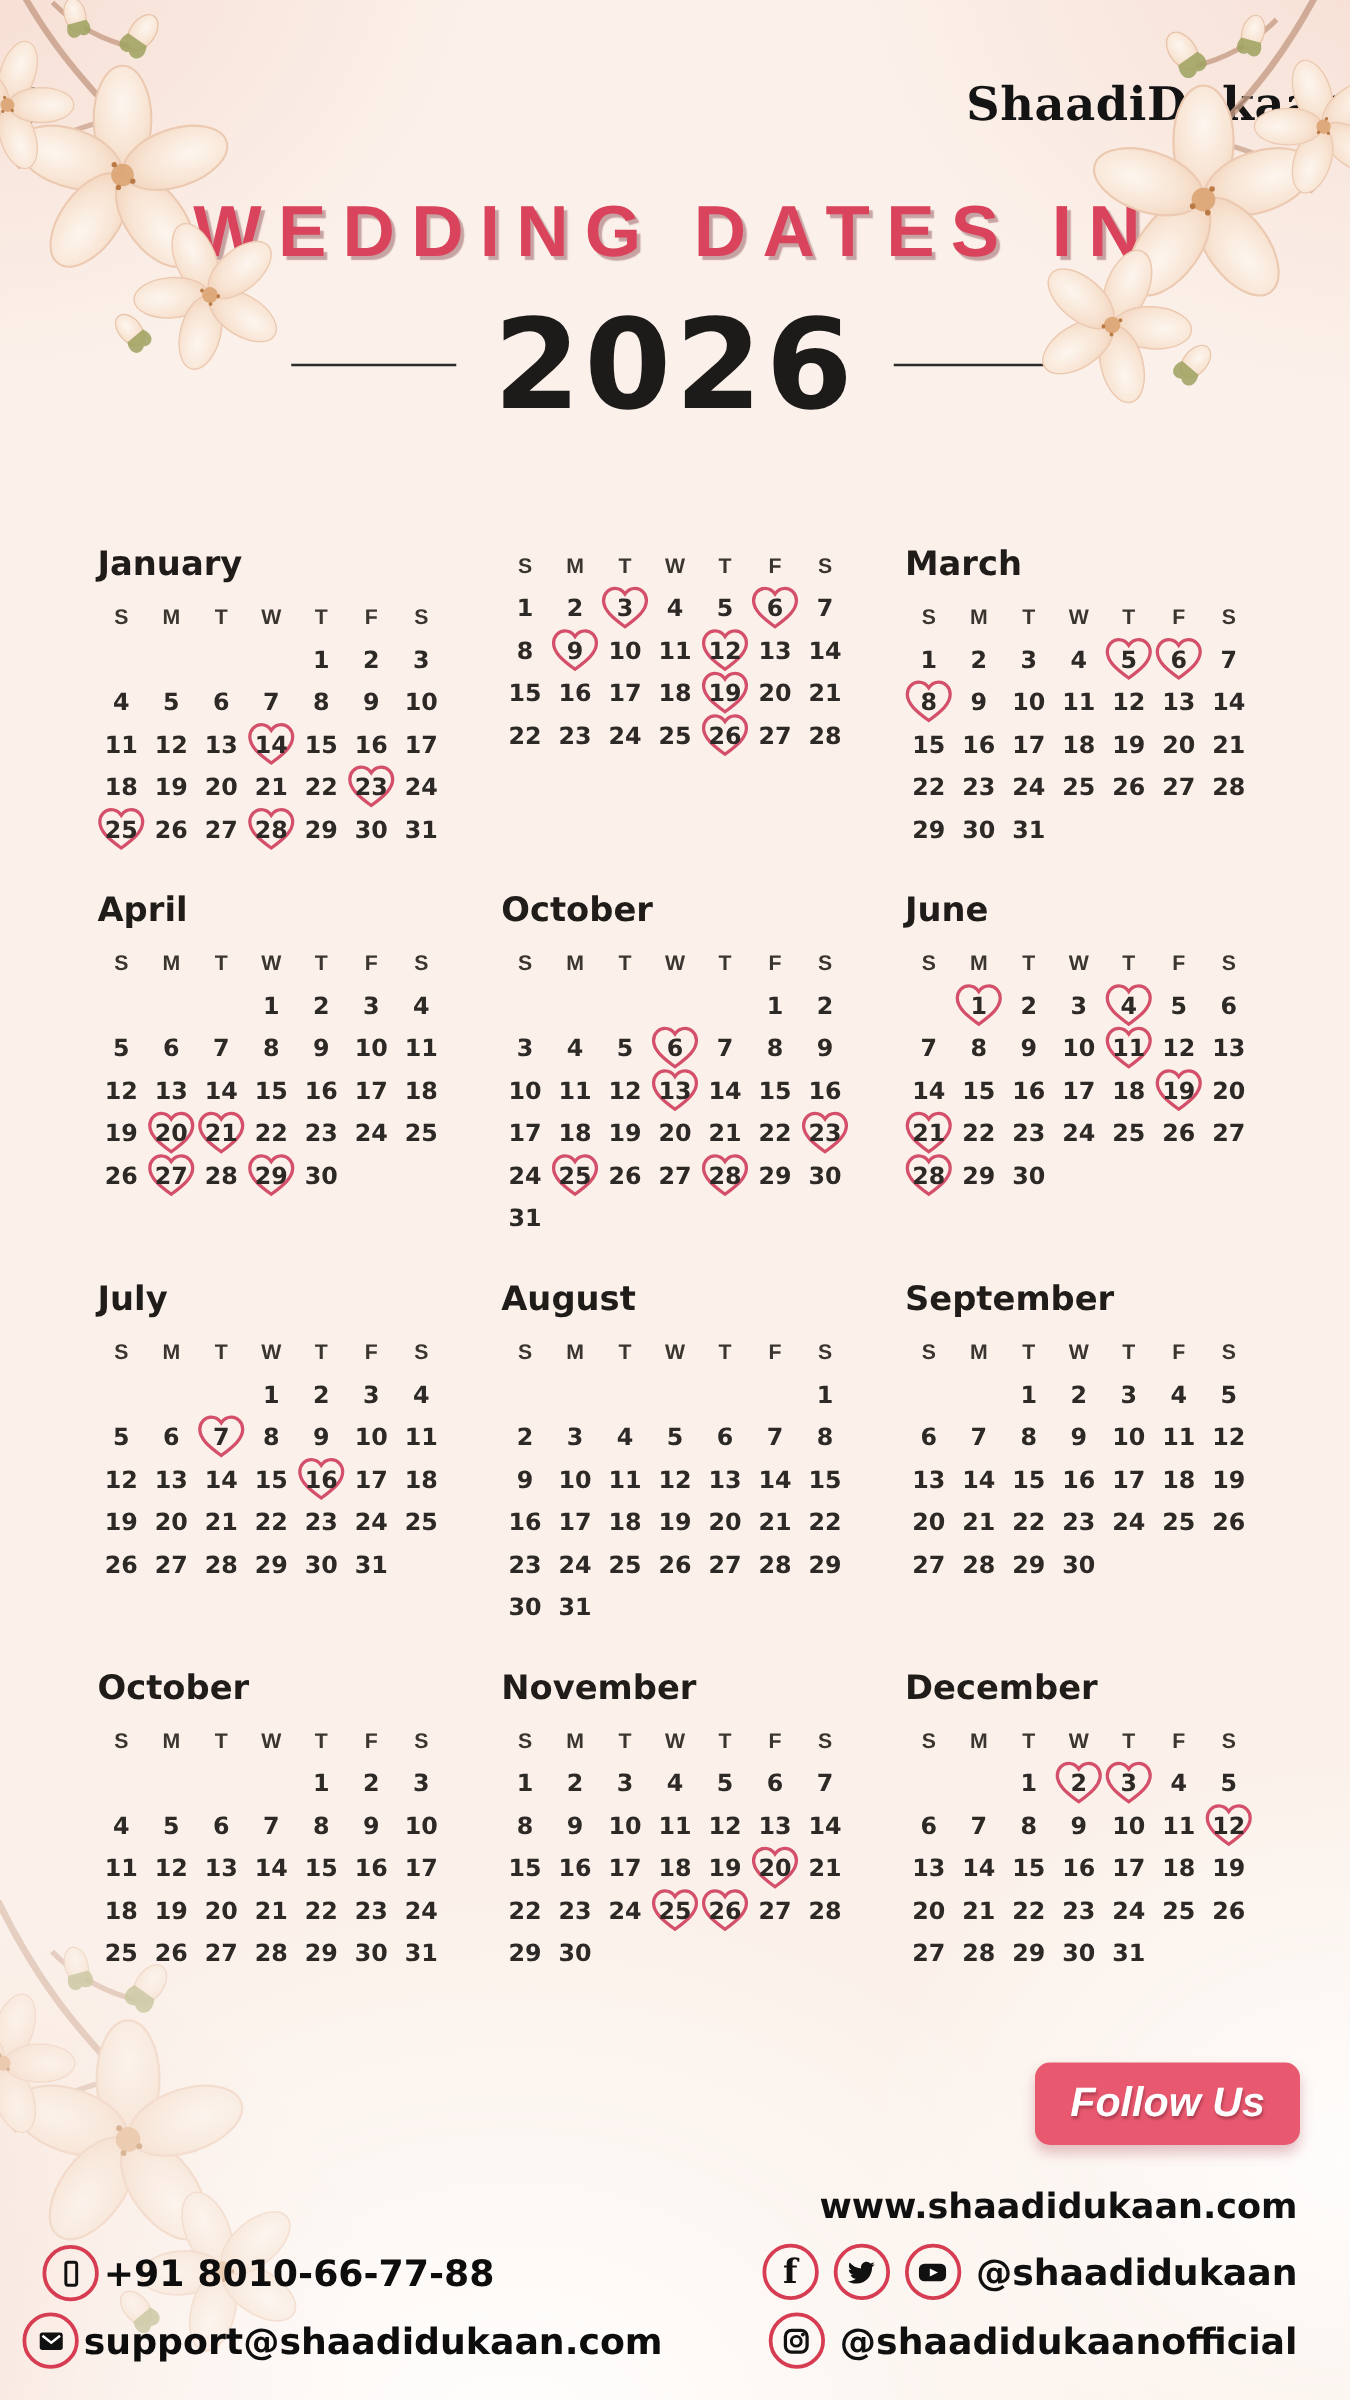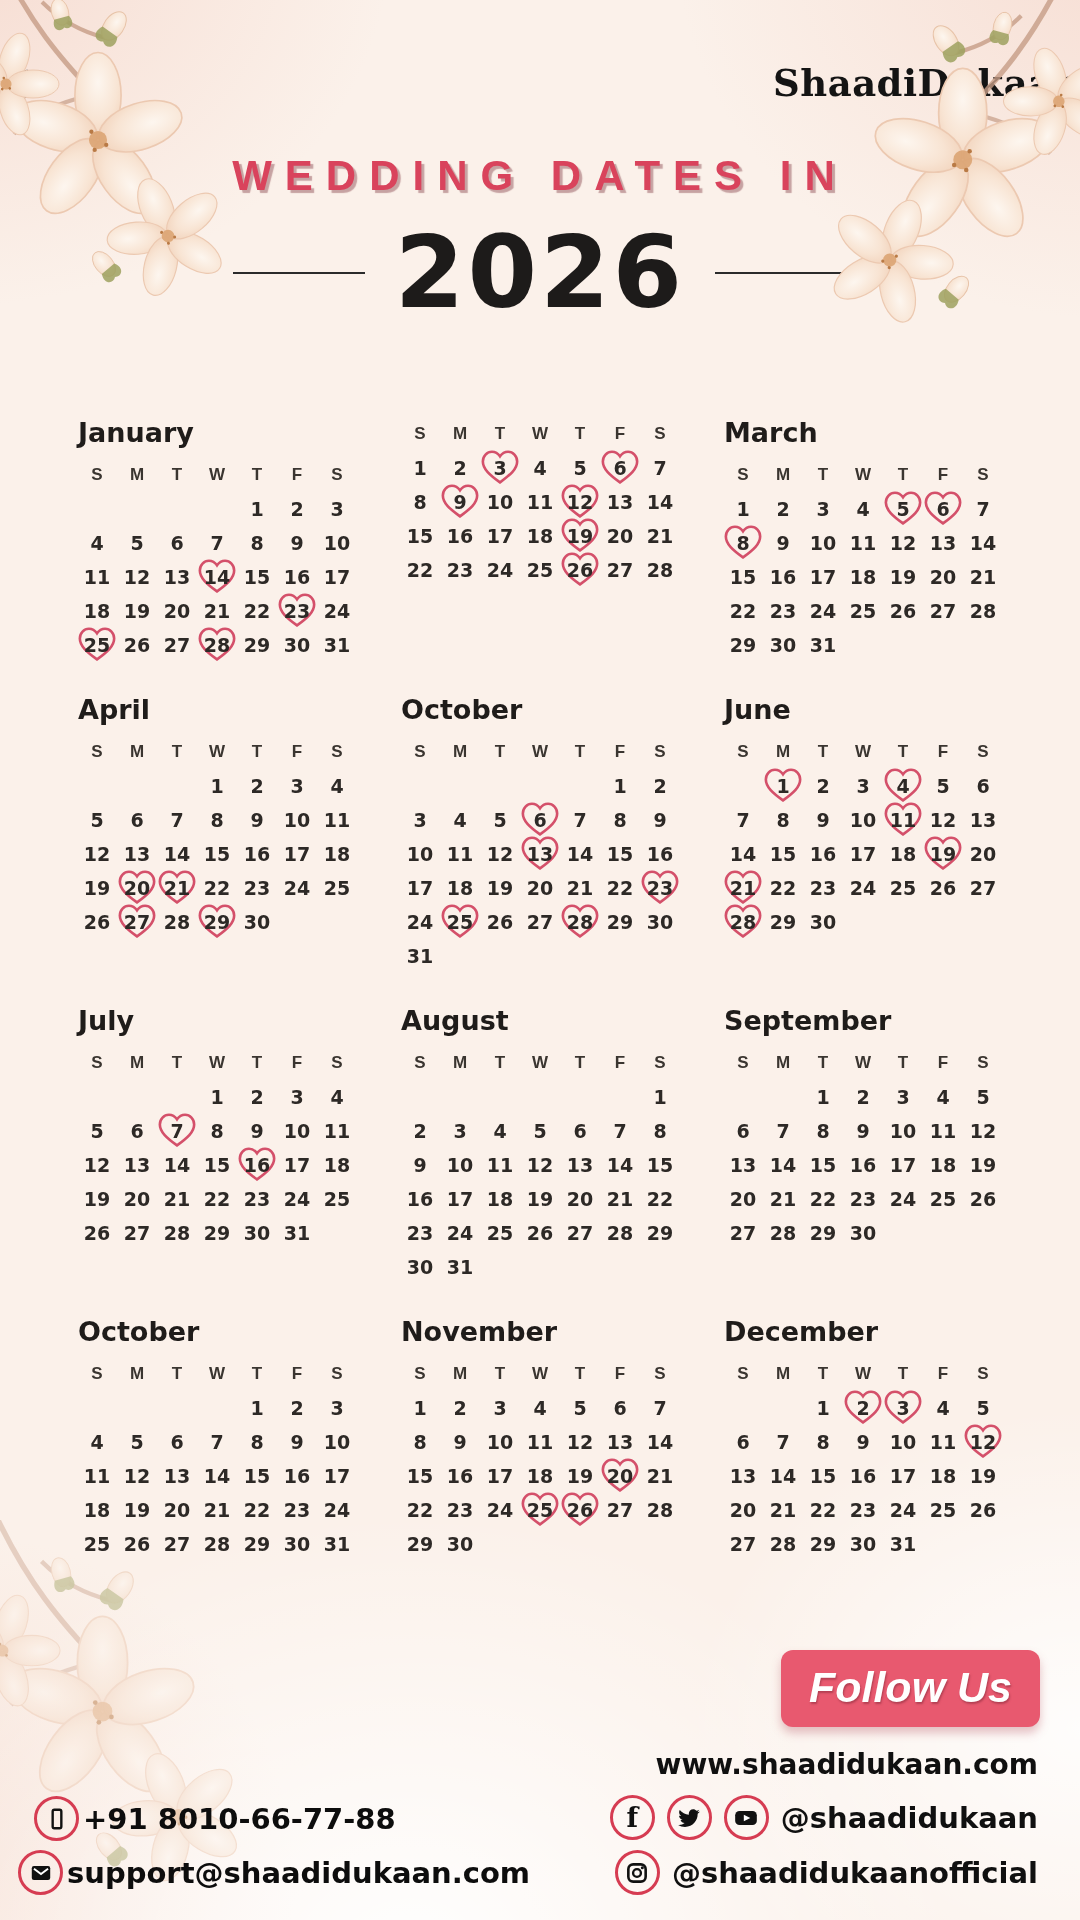--- a/index.html
+++ b/index.html
@@ -23,21 +23,21 @@
   .corner{position:absolute; pointer-events:none;}
   .corner.tl{left:-46px; top:-36px; width:300px; height:340px; transform:scaleX(-1);}
   .corner.tr{right:-34px; top:-24px; width:315px; height:355px;}
   .corner.bl{left:-56px; bottom:30px; width:330px; height:370px; transform:scaleX(-1); opacity:.5;}
   
   .logo-row{display:flex; align-items:center; justify-content:space-between; gap:0; padding-top:54px;}
   .logo-mark{width:42px; height:58px;}
   .brand{font-family:"DejaVu Serif", serif; font-weight:700; font-size:37px; color:#141414; letter-spacing:.5px;}
   .main-title{
     margin-top:40px; text-align:center; color:var(--accent);
-    font-size:42px; font-weight:700; letter-spacing:13px;
+    font-size:58px; font-weight:700; letter-spacing:13px;
     text-shadow:3px 3px 1px rgba(120,45,55,.4);
   }
   .year-row{display:flex; align-items:center; justify-content:center; gap:30px; margin-top:14px;}
   .year-line{width:132px; height:2px; background:#2b2b2b;}
   .year{font-size:100px; font-weight:800; color:#1d1b1a; letter-spacing:3px; font-family:"DejaVu Sans", sans-serif;}
   
   .calendar{
     display:grid; grid-template-columns:repeat(3,278px);
     justify-content:center; column-gap:45px; row-gap:32px; margin-top:86px;
   }
@@ -49,21 +49,21 @@
   .cell{position:relative; width:38px; height:34px; display:flex; align-items:center; justify-content:center;}
   .cell.dow{font-size:17px; font-weight:700; color:#3a3530;}
   .cell.day .num{position:relative; z-index:2; font-size:19px; font-weight:700; color:var(--ink);
     font-family:"DejaVu Sans", sans-serif;}
   .heart-svg{position:absolute; z-index:1; width:42px; height:40px; left:50%; top:50%;
     transform:translate(-50%,-56%);}
   .heart-svg path{fill:none; stroke:var(--heart); stroke-width:1.5;}
   
   .follow-btn{
     position:absolute; right:40px; top:1650px; display:inline-block;
-    background:var(--btn); color:#fff; font-size:43px; font-weight:700; font-style:italic;
+    background:var(--btn); color:#fff; font-size:33px; font-weight:700; font-style:italic;
     padding:13px 28px 15px; border-radius:12px; text-decoration:none;
     box-shadow:0 6px 10px rgba(180,80,95,.35);
     text-shadow:1px 2px 2px rgba(130,40,55,.5);
   }
   .website{position:absolute; right:42px; top:1748px; font-size:28px; font-weight:700; color:#101010;
     font-family:"DejaVu Sans", sans-serif;}
   .social-row{position:absolute; display:flex; align-items:center; gap:12px;}
   .social-row.row1{right:42px; top:1795px;}
   .social-row.row2{right:42px; top:1850px;}
   .handle{font-size:29px; font-weight:700; color:#101010; font-family:"DejaVu Sans", sans-serif;}

